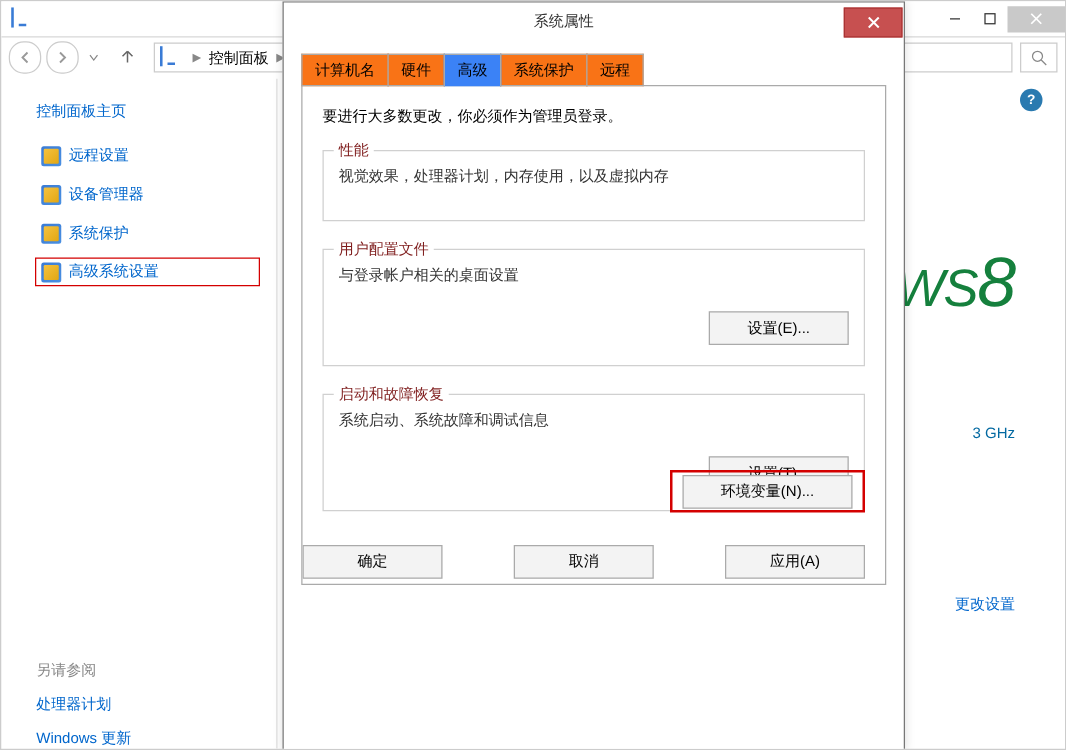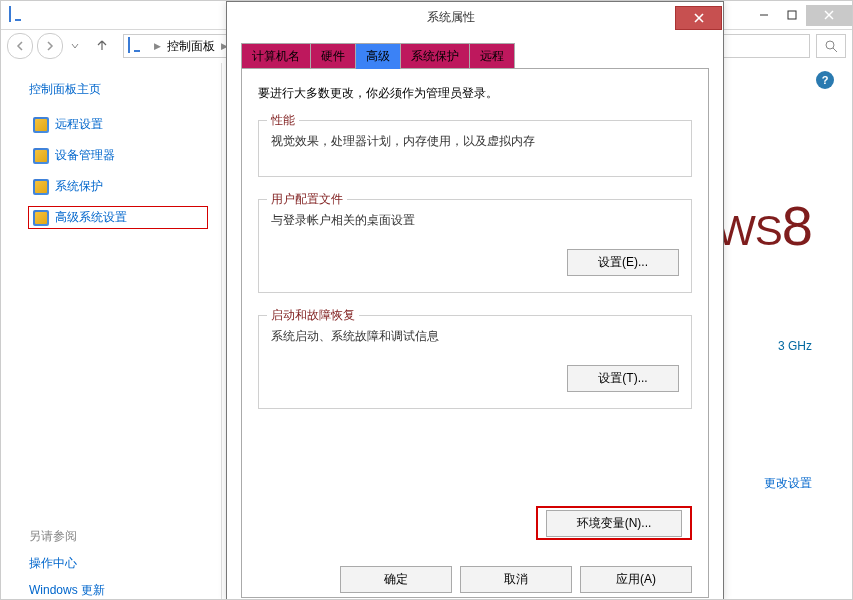--- a/index.html
+++ b/index.html
@@ -29,55 +29,55 @@
 .sidebar .home{color:#0066cc;margin-bottom:16px}
 .side-item{display:flex;align-items:center;color:#0066cc;margin:10px 0;padding:2px 4px}
 .side-item .shield{width:16px;height:16px;margin-right:6px}
 .side-item.hl{outline:1px solid #d40000}
 .see-also{margin-top:300px;color:#888}
 .see-link{color:#0066cc;margin:10px 0}
 
 
 .body-right{position:absolute;left:220px;right:0;top:62px;bottom:0;border-left:1px solid #e0e0e0}
 .helpcircle{position:absolute;right:18px;top:8px;width:18px;height:18px;border-radius:9px;background:#2a7ab0;color:#fff;text-align:center;line-height:18px;font-weight:bold;font-size:11px}
-.ws8{position:absolute;right:40px;top:130px;font-size:42px;color:#7f1d1d;letter-spacing:-1px}
+.ws8{position:absolute;right:40px;top:130px;font-size:42px;color:#15803d;font-style:italic;letter-spacing:-1px}
 .ws8 .digit{font-size:56px;font-weight:300}
 .ghz{position:absolute;right:40px;top:276px;color:#0369a1}
 .bluelink{color:#0066cc}
 .body-right .chg{position:absolute;right:40px;top:412px}
 
 
 .dialog{position:absolute;left:225px;top:0;width:498px;height:600px;background:#fff;border:1px solid #777;box-shadow:0 0 8px rgba(0,0,0,.15);box-sizing:border-box}
 .dlg-title{height:30px;display:flex;align-items:center;border-bottom:0}
 .dlg-title .t{flex:1;text-align:center;color:#333}
 .dlg-close{width:45px;height:22px;margin-right:1px;margin-top:1px;background:#c75050;color:#fff;display:flex;align-items:center;justify-content:center;border:1px solid #a33}
 
 
 .tabs{display:flex;margin:10px 0 0 14px}
 .tab{border:1px solid #aaa;border-bottom:none;padding:4px 10px;margin-right:-1px;background:#fff;position:relative;top:1px}
 .tab.active{background:#3b82f6;z-index:2}
-.tab.inactive{background:#be185d}
-.tabbody{border:1px solid #aaa;margin:0 14px;height:530px;padding:16px;position:relative;box-sizing:border-box}
+.tab.inactive{background:#f97316}
+.tabbody{border:1px solid #aaa;margin:0 14px;height:400px;padding:16px;position:relative;box-sizing:border-box}
 .tabbody .intro{margin-bottom:18px}
 
 
 .group{border:1px solid #d0d0d0;padding:12px 12px 16px 12px;margin-bottom:22px;position:relative}
 .group .legend{position:absolute;top:-9px;left:8px;background:#fff;padding:0 4px;color:#7f1d1d}
 .group .desc{color:#333;margin-bottom:10px}
 .group .btn-row{text-align:right;margin-top:20px}
 
 .wbtn{display:inline-block;min-width:86px;padding:4px 12px;border:1px solid #aaa;background:#f3f3f3;text-align:center}
 .wbtn.focused{outline:1px solid #41a0ce;box-shadow:inset 0 0 0 1px #8cc9e8}
 
 .env-row{position:absolute;right:16px;bottom:60px}
 .env-row .wbtn{min-width:110px}
 .env-hl{border:2px solid #d40000;padding:8px}
 
 
-.dlg-bottom{position:absolute;left:0;right:0;bottom:0;height:36px;display:flex;justify-content:flex-end;align-items:center;padding-right:16px;gap:8px;border-top:0}
+.dlg-bottom{position:absolute;left:0;right:0;bottom:0;height:36px;display:flex;justify-content:space-between;align-items:center;padding-right:16px;gap:8px;border-top:0}
 
 
 .shield{background:linear-gradient(135deg,#3a7bd5,#4a90e2);border-radius:2px;position:relative}
 .shield:after{content:"";position:absolute;inset:2px;background:linear-gradient(135deg,#f5c23e,#e2a714);border-radius:1px}
 .monitor{width:16px;height:12px;border:1px solid #3a7bd5;background:#cde6ff;position:relative}
 .monitor:after{content:"";position:absolute;left:5px;top:12px;width:6px;height:2px;background:#3a7bd5}
 
 </style>
 </head>
 <body>
@@ -156,21 +156,21 @@
     <div class="side-item">
       <span class="shield"></span>
       <span>系统保护</span>
     </div>
     <div class="side-item hl">
       <span class="shield"></span>
       <span>高级系统设置</span>
     </div>
 
     <div class="see-also">另请参阅</div>
-    <div class="see-link">操作中心</div>
+    <div class="see-link">处理器计划</div>
     <div class="see-link">Windows 更新</div>
   </div>
 
   <div class="body-right">
     <div class="helpcircle">?</div>
     <div class="ws8">
       <span>WS</span><span class="digit">8</span>
     </div>
     <div class="ghz">3 GHz</div>
     <div class="bluelink chg">更改设置</div>

